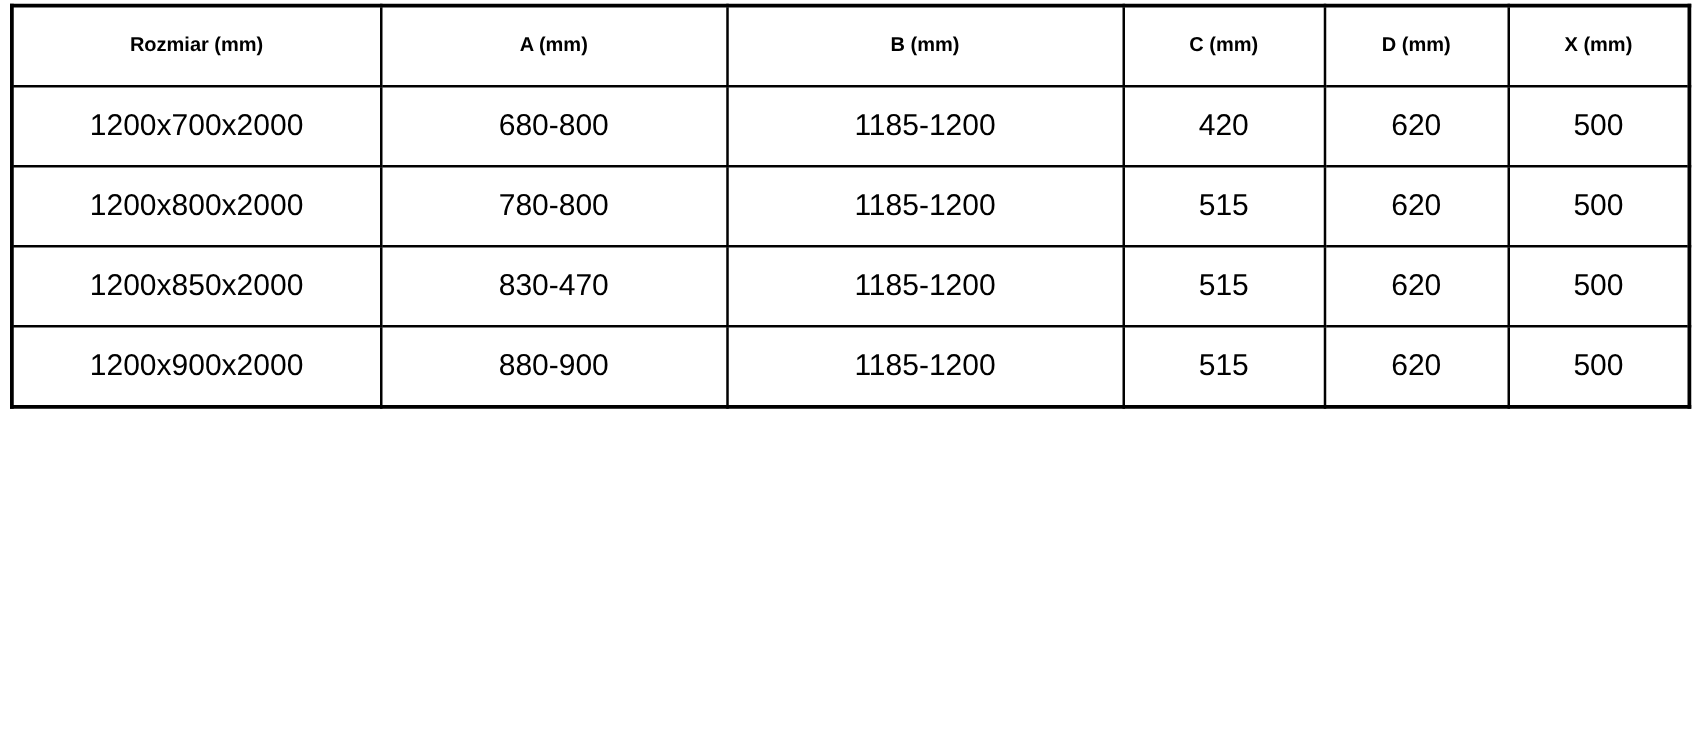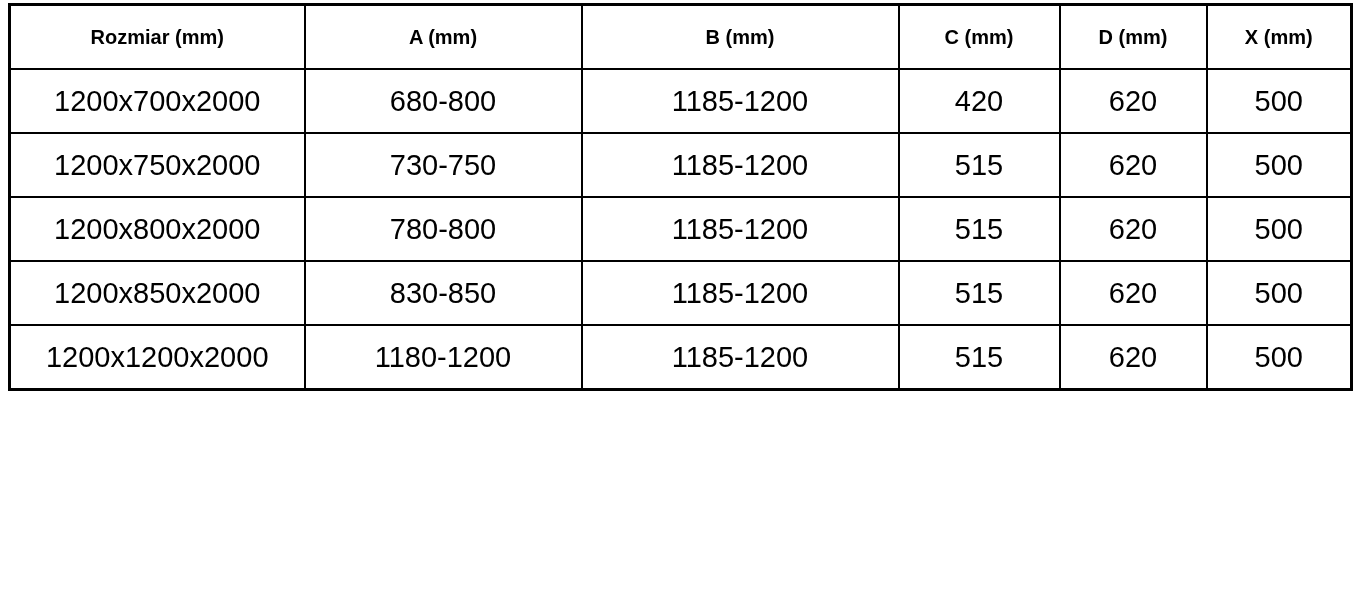--- a/index.html
+++ b/index.html
@@ -28,25 +28,25 @@
   table.dims td {
     border: 2px solid #000000;
     text-align: center;
     vertical-align: middle;
     height: 62px;
     padding: 0 4px;
     overflow: hidden;
     white-space: nowrap;
   }
   table.dims th {
-    font-size: 20px;
+    font-size: 16px;
     font-weight: bold;
   }
   table.dims td {
-    font-size: 29px;
+    font-size: 24px;
     font-weight: normal;
   }
 </style>
 </head>
 <body>
 
 <div class="table-wrap">
   <table class="dims">
     <colgroup>
       <col style="width:295px">
@@ -69,46 +69,38 @@
     <tbody>
         <tr>
           <td>1200x700x2000</td>
           <td>680-800</td>
           <td>1185-1200</td>
           <td>420</td>
           <td>620</td>
           <td>500</td>
         </tr>
         <tr>
-          <td>1200x750x2000</td>
-          <td>730-750</td>
-          <td>1185-1200</td>
-          <td>515</td>
-          <td>620</td>
-          <td>500</td>
-        </tr>
-        <tr>
           <td>1200x800x2000</td>
           <td>780-800</td>
           <td>1185-1200</td>
           <td>515</td>
           <td>620</td>
           <td>500</td>
         </tr>
         <tr>
           <td>1200x850x2000</td>
-          <td>830-850</td>
+          <td>830-470</td>
           <td>1185-1200</td>
           <td>515</td>
           <td>620</td>
           <td>500</td>
         </tr>
         <tr>
-          <td>1200x1200x2000</td>
-          <td>1180-1200</td>
+          <td>1200x900x2000</td>
+          <td>880-900</td>
           <td>1185-1200</td>
           <td>515</td>
           <td>620</td>
           <td>500</td>
         </tr>
       </tbody>
   </table>
 </div>
 
 </body></html>

